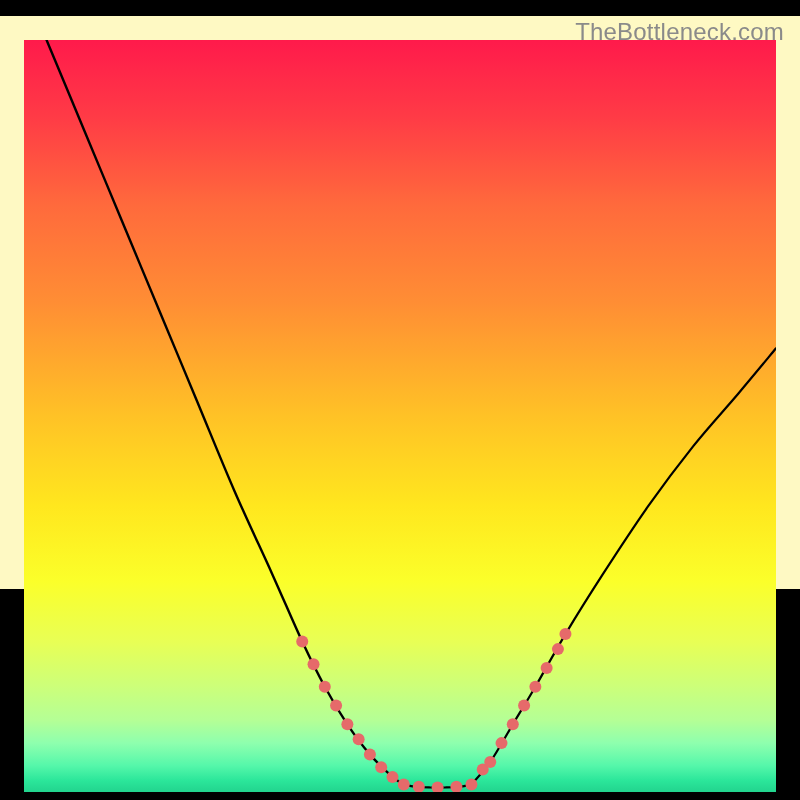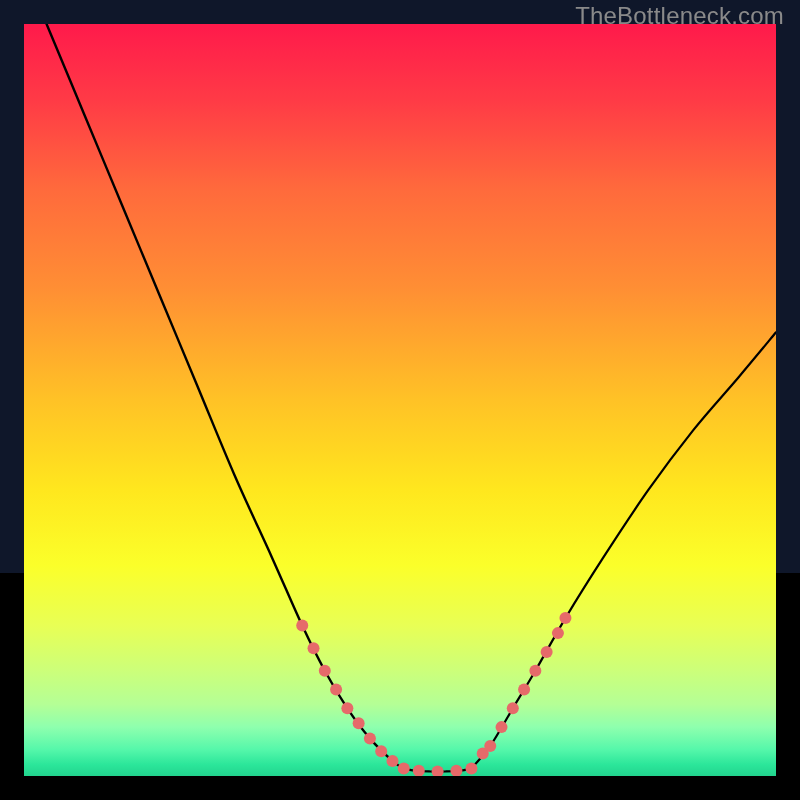--- a/index.html
+++ b/index.html
@@ -7,21 +7,22 @@
     padding: 0;
     width: 800px;
     height: 800px;
     background: #000;
     overflow: hidden;
   }
   .outer {
     position: relative;
     width: 800px;
     height: 573px;
-    background: #0f172a;
+    background: #fef9c3;
+    margin-top: 16px;
   }
   .plot {
     position: absolute;
     left: 24px;
     top: 24px;
     width: 752px;
     height: 752px;
   }
   .gradient {
     position: absolute;

